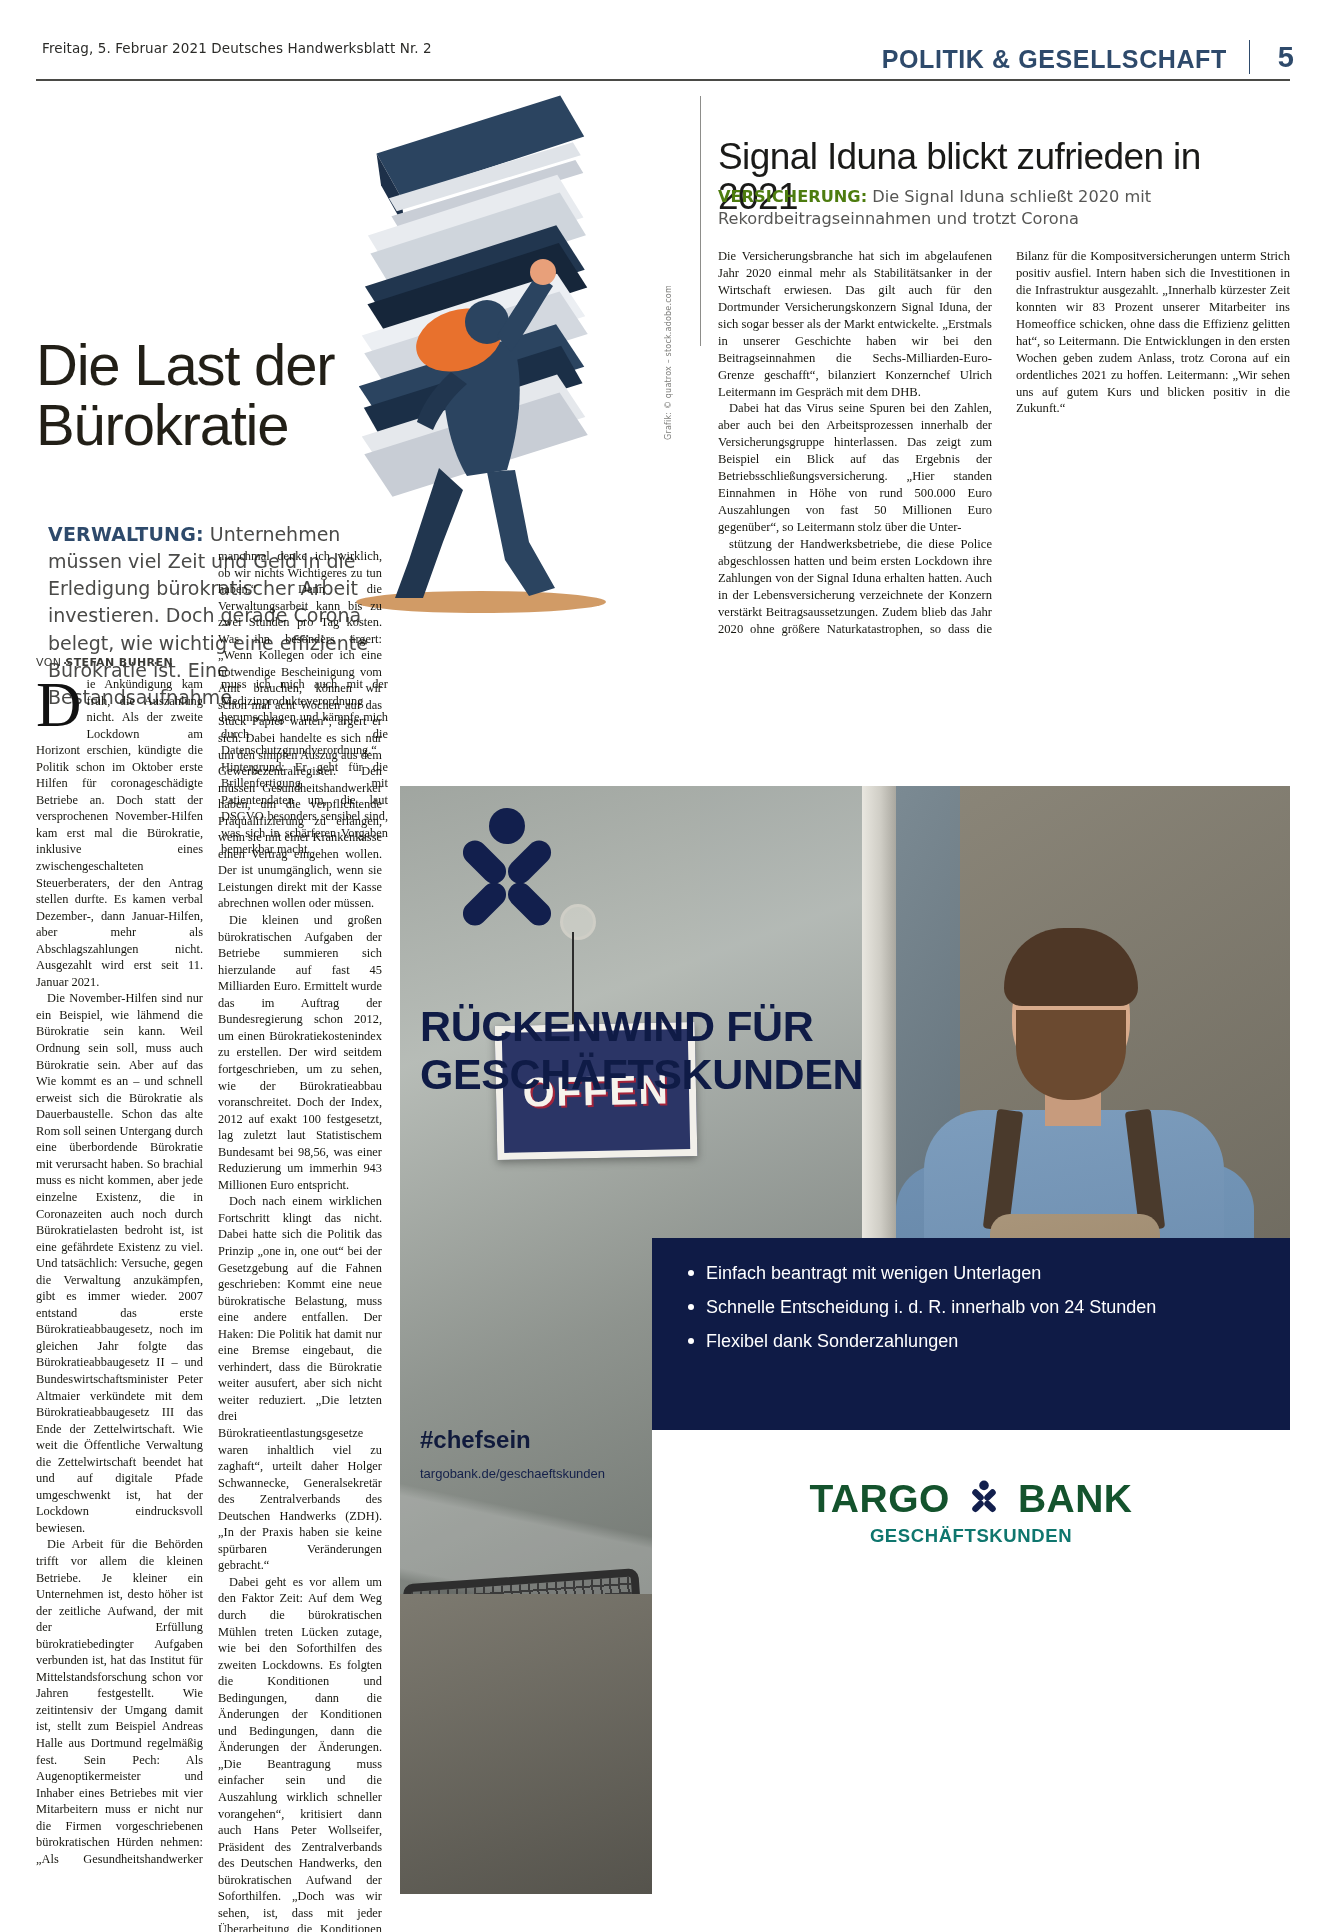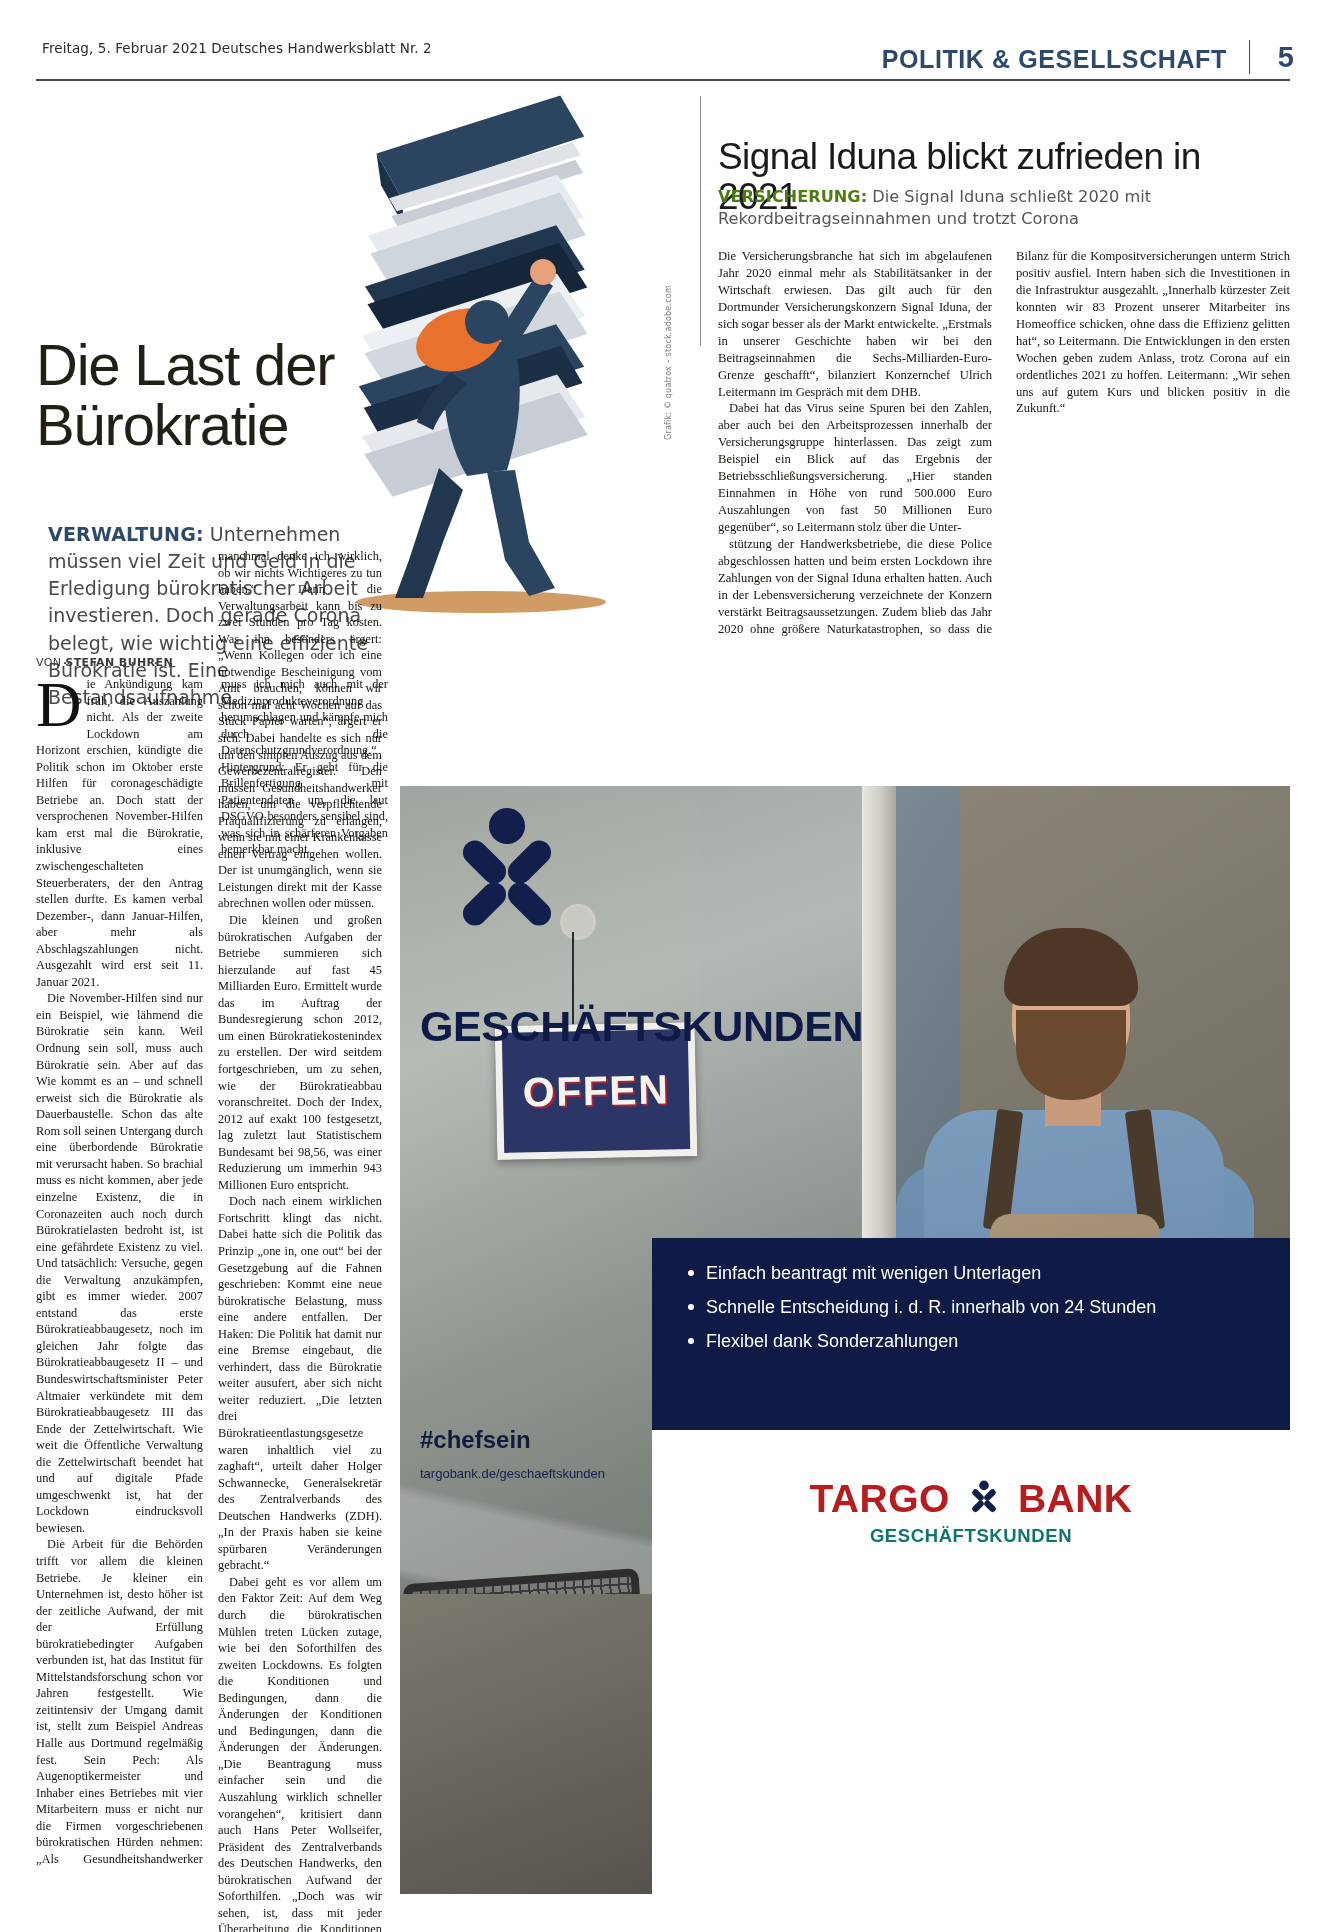--- a/index.html
+++ b/index.html
@@ -303,21 +303,21 @@
   
   .logo-band{
     position:absolute;left:252px;top:644px;width:638px;height:164px;background:#ffffff;
   }
   .tb-logo{
     position:absolute;left:0;top:0;width:638px;height:164px;
     display:flex;flex-direction:column;align-items:center;justify-content:center;gap:4px;
   }
   .tb-row{display:flex;align-items:center;gap:14px;}
   .tb-word{
-    font-size:39px;font-weight:700;letter-spacing:.5px;color:#b91c1c;
+    font-size:39px;font-weight:700;letter-spacing:.5px;color:#14532d;
     font-family:"Liberation Sans", sans-serif;
   }
   .tb-star{width:40px;height:40px;}
   .tb-sub{
     font-size:18.5px;font-weight:700;letter-spacing:.6px;color:#0f766e;
     font-family:"Liberation Sans", sans-serif;
   }
 
   
   .ad-bottom-white{
@@ -477,20 +477,21 @@
           <circle cx="50" cy="16" r="12" fill="#121f4d"></circle>
           <rect x="18" y="32" width="34" height="16" rx="8" fill="#121f4d" transform="rotate(45 35 40)"></rect>
           <rect x="48" y="32" width="34" height="16" rx="8" fill="#121f4d" transform="rotate(-45 65 40)"></rect>
           <rect x="18" y="60" width="34" height="16" rx="8" fill="#121f4d" transform="rotate(-45 35 68)"></rect>
           <rect x="48" y="60" width="34" height="16" rx="8" fill="#121f4d" transform="rotate(45 65 68)"></rect>
         </svg>
       </div>
     </div>
 
     <div class="ad-head">
+      <div>RÜCKENWIND FÜR</div>
       <div>GESCHÄFTSKUNDEN</div>
     </div>
 
     <div class="offer-box">
       <ul class="offer-list">
         <li>Einfach beantragt mit wenigen Unterlagen</li>
         <li>Schnelle Entscheidung i. d. R. innerhalb von 24 Stunden</li>
         <li>Flexibel dank Sonderzahlungen</li>
       </ul>
     </div>

